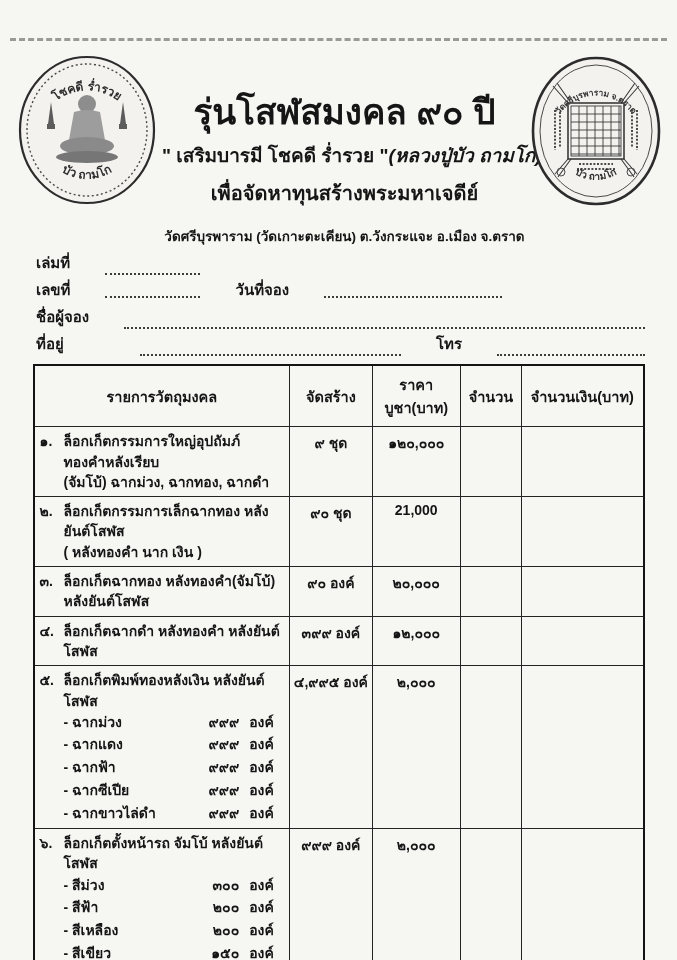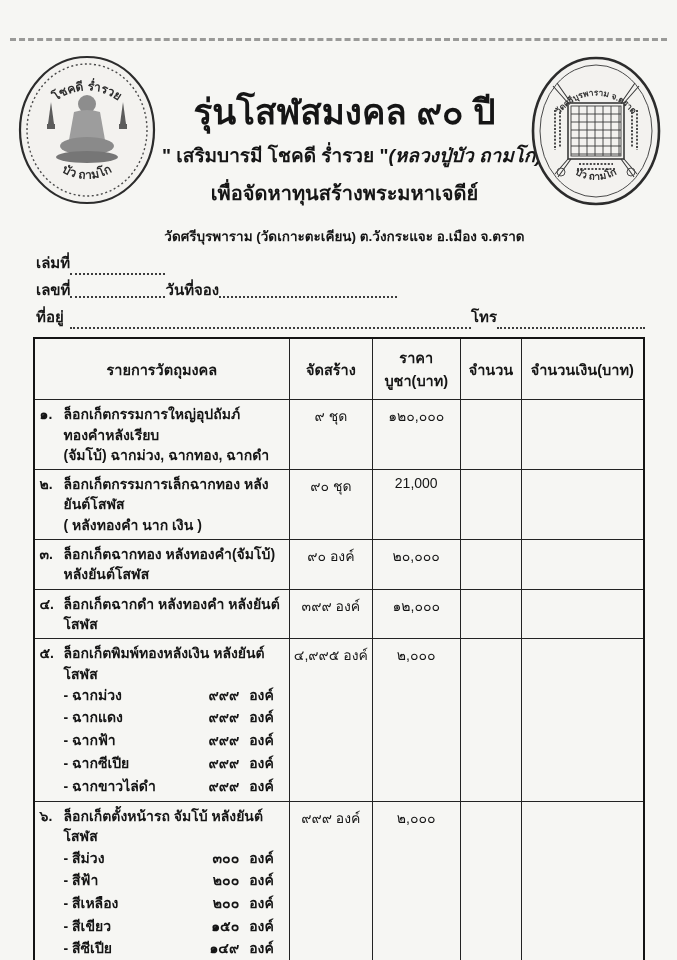--- a/index.html
+++ b/index.html
@@ -17,21 +17,21 @@
   .header { display:flex; align-items:flex-start; padding:54px 12px 0 12px; }
   .medallion { flex:0 0 auto; }
   .header-center { flex:1 1 auto; text-align:center; padding-top:6px; min-width:0; }
   .title { font-size:35px; font-weight:bold; letter-spacing:0; line-height:1.15; white-space:nowrap;margin-top:32px; }
   .subtitle { font-size:19px; font-weight:bold; margin-top:8px; white-space:nowrap; }
   .subtitle .paren { font-style:italic; }
   .purpose { font-size:20px; font-weight:bold; margin-top:7px; }
   .temple { font-size:13.5px; font-weight:bold; margin-top:16px; white-space:nowrap; }
   
   .meta { padding:4px 32px 0 36px; font-size:15px; }
-  .meta-row { display:flex; align-items:flex-end; margin-top:3px; }
+  .meta-row { display:flex; align-items:flex-end; margin-top:3px;gap:35px; }
   .lbl { font-weight:bold; white-space:nowrap; }
   .dots { display:inline-block; border-bottom:2px dotted #3c3c3c; height:14px; }
   .dots.grow { flex:1 1 auto; }
   .w95 { width:95px; } .w150 { width:148px; } .w180 { width:178px; }
   .row-booknum { margin-top:0; }
   .row-formtitle { align-items:center; }
   .form-title { flex:1 1 auto; text-align:center; font-size:24px; font-weight:bold; padding:0 6px 0 18px; }
   
   table.items {
     width:612px; margin:8px auto 0 auto; border-collapse:collapse;
@@ -41,21 +41,21 @@
   .items th { font-size:14.5px; font-weight:bold; padding:7px 2px; text-align:center; background:#f6f6f3; }
   .items td { vertical-align:top; padding:3px 3px; }
   td.cell-item { padding:4px 4px 4px 5px; font-weight:bold; }
   .main-line { display:flex; line-height:1.45; }
   .main-line .no { flex:0 0 24px; }
   .main-line .txt { flex:1 1 auto; }
   .line2 { padding-left:24px; line-height:1.45; }
   .sub-row { display:grid; grid-template-columns:1fr 52px 46px; padding-left:24px; line-height:1.62; }
   .sub-row .sq { text-align:right; }
   .sub-row .su { padding-left:10px; }
-  td.cell-made, td.cell-price { text-align:center; font-weight:normal; padding-top:5px; white-space:nowrap;margin-left:12px; } .gap6 { width:6px; }
+  td.cell-made, td.cell-price { text-align:center; font-weight:bold; padding-top:5px; white-space:nowrap;margin-left:12px; } .gap6 { width:6px; }
   svg text { font-family:"Liberation Sans","DejaVu Sans",sans-serif; }
 </style>
 </head>
 <body>
 
 <div class="page">
 
   <div class="perforation"></div>
 
   <div class="header">
@@ -136,20 +136,24 @@
       <span class="lbl">เล่มที่</span>
       <span class="dots w95"></span>
     </div>
     <div class="meta-row row-formtitle">
       <span class="lbl">เลขที่</span>
       <span class="dots w95"></span>
       <span class="lbl">วันที่จอง</span>
       <span class="dots w180"></span>
     </div>
     <div class="meta-row">
+      <span class="lbl">ชื่อผู้จอง</span>
+      <span class="dots grow"></span>
+    </div>
+    <div class="meta-row">
       <span class="lbl">ที่อยู่</span>
       <span class="gap6"></span>
       <span class="dots grow"></span>
       <span class="lbl">โทร</span>
       <span class="dots w150"></span>
     </div>
   </div>
 
   <table class="items">
     <colgroup>

